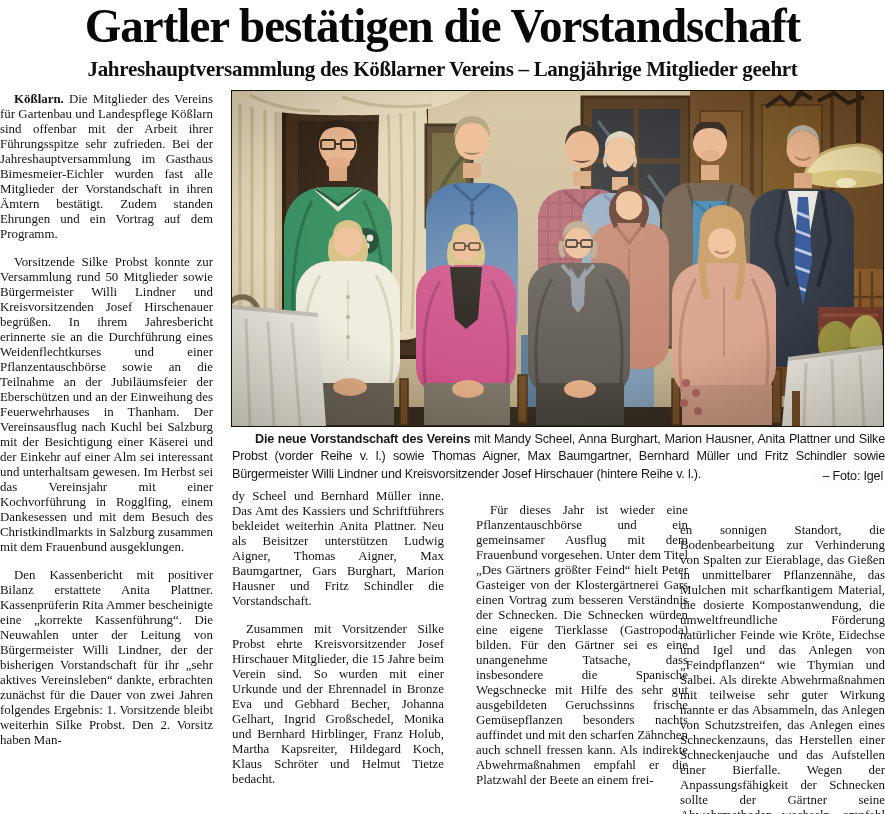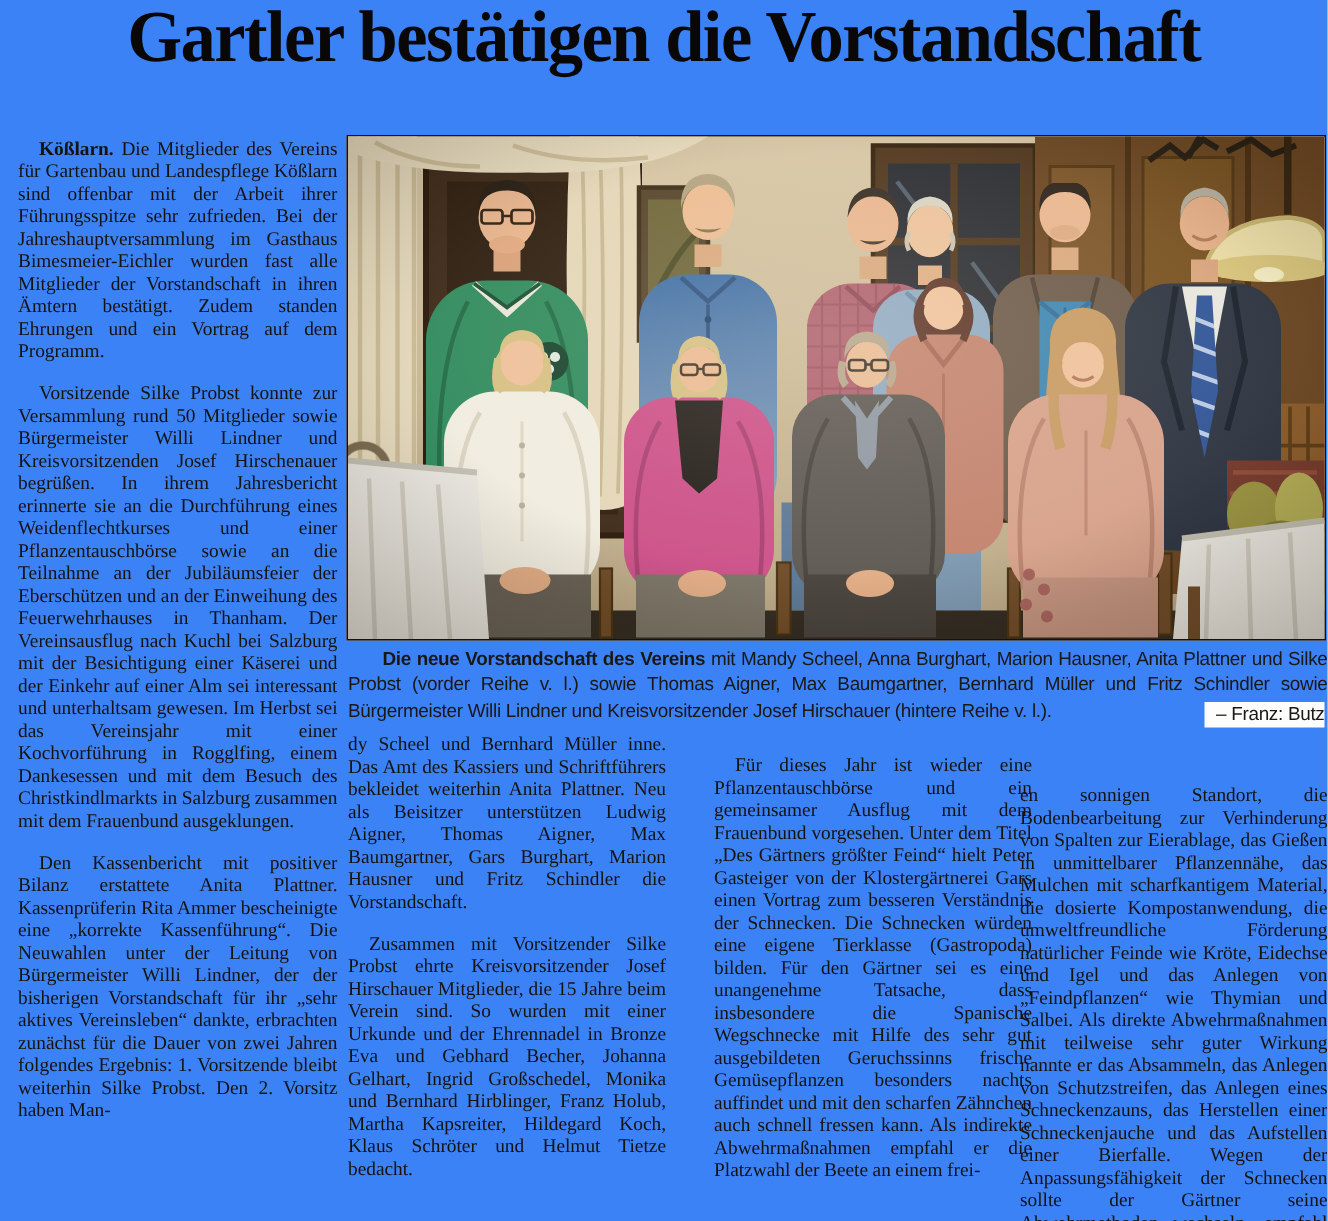--- a/index.html
+++ b/index.html
@@ -1,17 +1,17 @@
 <!DOCTYPE html>
 <html lang="de"><head>
 <meta charset="utf-8">
 <style>
   html,body{margin:0;padding:0;background:#e8e8e8;}
   .page{
-    position:relative;width:885px;height:814px;background:#3b82f6;
+    position:relative;width:885px;height:814px;background:#ffffff;
     overflow:hidden;color:#0e0d0b;margin:0 auto;
     font-family:"Liberation Serif",serif;
   }
   .headline{
     position:absolute;left:0;top:-4px;width:885px;text-align:center;
     font-size:47px;font-weight:bold;letter-spacing:-1px;line-height:56px;
     font-family:"Liberation Serif",serif;color:#090807;
     transform:scaleY(1.04);transform-origin:top center;white-space:nowrap;
   }
   .subheadline{
@@ -19,21 +19,21 @@
     font-size:21px;font-weight:600;letter-spacing:-0.3px;color:#11100e;
     font-family:"Liberation Serif",serif;white-space:nowrap;
   }
   .bodycol{
     position:absolute;font-size:12.9px;line-height:15px;text-align:justify;
     overflow:hidden;color:#15130f;word-spacing:-0.2px;
     -webkit-hyphens:auto;hyphens:auto;
   }
   .bodycol p{margin:0;text-indent:14px;}
   .bodycol p + p{margin-top:13px;}
-  .col1{left:12px;top:92px;width:213px;height:722px;}
+  .col1{left:0;top:92px;width:213px;height:722px;}
   .col2{left:232px;top:489px;width:212px;height:325px;}
   .col3{left:476px;top:489px;width:212px;height:325px;margin-top:14px;}
   .col4{left:680px;top:489px;width:205px;height:325px;margin-top:34px;}
   .dateline{font-weight:bold;}
   .endsig{float:right;white-space:nowrap;}
   .photo{
     position:absolute;left:231px;top:90px;width:653px;height:337px;
     border:1px solid #16130f;box-sizing:border-box;background:#c9b692;
   }
   .photo svg{display:block;}
@@ -44,20 +44,21 @@
   }
   .caption .lead{font-weight:bold;padding-left:23px;}
   .caption .credit{position:absolute;right:2px;bottom:1px;background:#fdfdfc;padding-left:8px;}
 </style>
 </head>
 <body>
 
 <div class="page">
 
   <div class="headline">Gartler bestätigen die Vorstandschaft</div>
+  <div class="subheadline">Jahreshauptversammlung des Kößlarner Vereins – Langjährige Mitglieder geehrt</div>
 
   <div class="bodycol col1">
     <p><span class="dateline">Kößlarn.</span><span> Die Mitglieder des Vereins für Gartenbau und Landespflege Kößlarn sind offenbar mit der Arbeit ihrer Führungsspitze sehr zufrieden. Bei der Jahreshauptversammlung im Gasthaus Bimesmeier-Eichler wurden fast alle Mitglieder der Vorstandschaft in ihren Ämtern bestätigt. Zudem standen Ehrungen und ein Vortrag auf dem Programm.</span></p>
     <p>Vorsitzende Silke Probst konnte zur Versammlung rund 50 Mitglieder sowie Bürgermeister Willi Lindner und Kreisvorsitzenden Josef Hirschenauer begrüßen. In ihrem Jahresbericht erinnerte sie an die Durchführung eines Weidenflechtkurses und einer Pflanzentauschbörse sowie an die Teilnahme an der Jubiläumsfeier der Eberschützen und an der Einweihung des Feuerwehrhauses in Thanham. Der Vereinsausflug nach Kuchl bei Salzburg mit der Besichtigung einer Käserei und der Einkehr auf einer Alm sei interessant und unterhaltsam gewesen. Im Herbst sei das Vereinsjahr mit einer Kochvorführung in Rogglfing, einem Dankesessen und mit dem Besuch des Christkindlmarkts in Salzburg zusammen mit dem Frauenbund ausgeklungen.</p>
     <p>Den Kassenbericht mit positiver Bilanz erstattete Anita Plattner. Kassenprüferin Rita Ammer bescheinigte eine „korrekte Kassenführung“. Die Neuwahlen unter der Leitung von Bürgermeister Willi Lindner, der der bisherigen Vorstandschaft für ihr „sehr aktives Vereinsleben“ dankte, erbrachten zunächst für die Dauer von zwei Jahren folgendes Ergebnis: 1. Vorsitzende bleibt weiterhin Silke Probst. Den 2. Vorsitz haben Man-</p>
   </div>
 
   <div class="photo">
     <svg width="651" height="335" viewBox="0 0 651 335" xmlns="http://www.w3.org/2000/svg">
       <defs>
@@ -325,21 +326,21 @@
         <rect x="560" y="300" width="8" height="35" fill="#6e4a26"></rect>
       </g>
 
       <rect x="0" y="0" width="651" height="335" fill="url(#flash)"></rect>
       <rect x="0" y="0" width="651" height="335" fill="url(#vig)"></rect>
     </svg>
   </div>
 
   <div class="caption">
     <span class="lead">Die neue Vorstandschaft des Vereins</span><span> mit Mandy Scheel, Anna Burghart, Marion Hausner, Anita Plattner und Silke Probst (vorder Reihe v. l.) sowie Thomas Aigner, Max Baumgartner, Bernhard Müller und Fritz Schindler sowie Bürgermeister Willi Lindner und Kreisvorsitzender Josef Hirschauer (hintere Reihe v. l.).</span>
-    <span class="credit">– Franz: Butz</span>
+    <span class="credit">– Foto: Igel</span>
   </div>
 
   <div class="bodycol col2">
     <p style="text-indent:0;">dy Scheel und Bernhard Müller inne. Das Amt des Kassiers und Schriftführers bekleidet weiterhin Anita Plattner. Neu als Beisitzer unterstützen Ludwig Aigner, Thomas Aigner, Max Baumgartner, Gars Burghart, Marion Hausner und Fritz Schindler die Vorstandschaft.</p>
     <p>Zusammen mit Vorsitzender Silke Probst ehrte Kreisvorsitzender Josef Hirschauer Mitglieder, die 15 Jahre beim Verein sind. So wurden mit einer Urkunde und der Ehrennadel in Bronze Eva und Gebhard Becher, Johanna Gelhart, Ingrid Großschedel, Monika und Bernhard Hirblinger, Franz Holub, Martha Kapsreiter, Hildegard Koch, Klaus Schröter und Helmut Tietze bedacht.</p>
   </div>
 
   <div class="bodycol col3">
     <p>Für dieses Jahr ist wieder eine Pflanzentauschbörse und ein gemeinsamer Ausflug mit dem Frauenbund vorgesehen. Unter dem Titel „Des Gärtners größter Feind“ hielt Peter Gasteiger von der Klostergärtnerei Gars einen Vortrag zum besseren Verständnis der Schnecken. Die Schnecken würden eine eigene Tierklasse (Gastropoda) bilden. Für den Gärtner sei es eine unangenehme Tatsache, dass insbesondere die Spanische Wegschnecke mit Hilfe des sehr gut ausgebildeten Geruchssinns frische Gemüsepflanzen besonders nachts auffindet und mit den scharfen Zähnchen auch schnell fressen kann. Als indirekte Abwehrmaßnahmen empfahl er die Platzwahl der Beete an einem frei-</p>
   </div>

